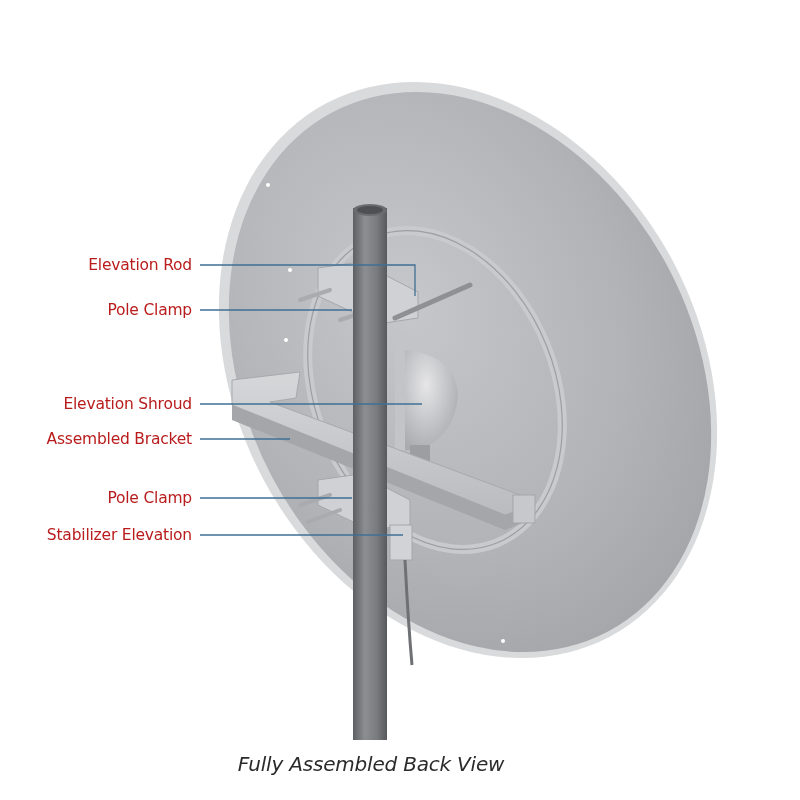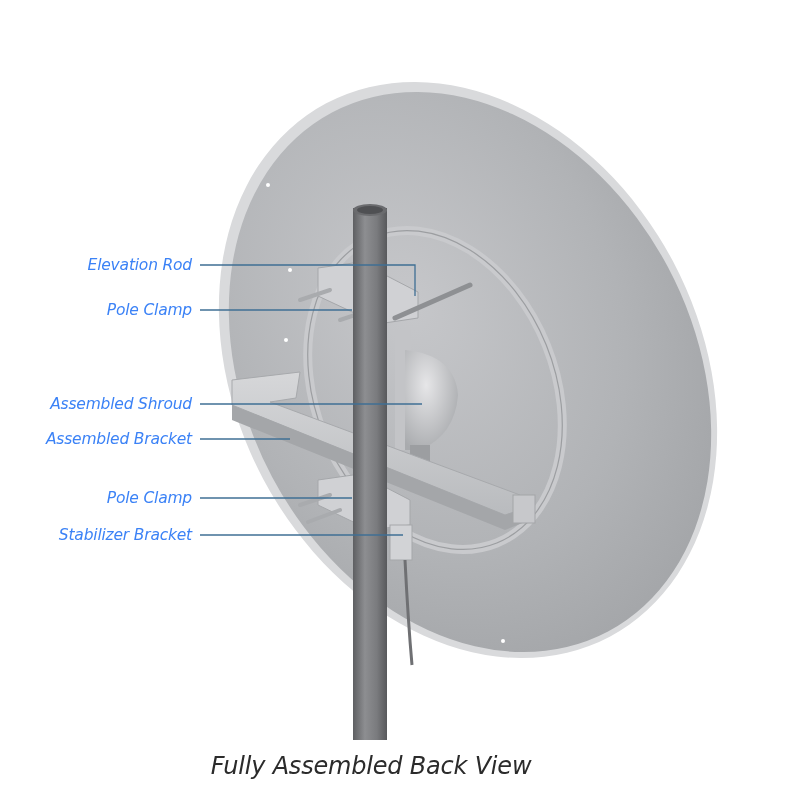--- a/index.html
+++ b/index.html
@@ -1,24 +1,24 @@
 <!DOCTYPE html>
 <html><head>
 <meta charset="utf-8">
 <style>
   html, body { margin:0; padding:0; background:#ffffff; }
   body { width:800px; height:800px; position:relative; overflow:hidden; font-family:"DejaVu Sans", sans-serif; }
   #art { position:absolute; left:0; top:0; width:800px; height:800px; }
   .callout-label {
-    position:absolute; font-style:italic; font-size:15.5px; color:#3b82f6;
+    position:absolute; font-size:15.5px; color:#b91c1c;
     text-align:right; white-space:nowrap; letter-spacing:-0.2px;
   }
   .caption {
     position:absolute; left:0; width:742px; top:752px; text-align:center;
-    font-style:italic; font-size:24px; color:#2b2b2b; letter-spacing:-0.2px;
+    font-style:italic; font-size:20px; color:#2b2b2b; letter-spacing:-0.2px;
   }
 </style>
 </head>
 <body>
 
 <svg id="art" viewBox="0 0 800 800" xmlns="http://www.w3.org/2000/svg">
   <defs>
     <radialGradient id="dishGrad" cx="0.45" cy="0.35" r="0.75">
       <stop offset="0" stop-color="#c6c7ca"></stop>
       <stop offset="0.6" stop-color="#b1b3b6"></stop>
@@ -106,18 +106,18 @@
     <line x1="200" y1="310" x2="352" y2="310"></line>
     <line x1="200" y1="404" x2="422" y2="404"></line>
     <line x1="200" y1="439" x2="290" y2="439"></line>
     <line x1="200" y1="498" x2="352" y2="498"></line>
     <line x1="200" y1="535" x2="403" y2="535"></line>
   </g>
 </svg>
 
 <div class="callout-label" style="right:608px; top:256px;">Elevation Rod</div>
 <div class="callout-label" style="right:608px; top:301px;">Pole Clamp</div>
-<div class="callout-label" style="right:608px; top:395px;">Assembled Shroud</div>
+<div class="callout-label" style="right:608px; top:395px;">Elevation Shroud</div>
 <div class="callout-label" style="right:608px; top:430px;">Assembled Bracket</div>
 <div class="callout-label" style="right:608px; top:489px;">Pole Clamp</div>
-<div class="callout-label" style="right:608px; top:526px;">Stabilizer Bracket</div>
+<div class="callout-label" style="right:608px; top:526px;">Stabilizer Elevation</div>
 
 <div class="caption">Fully Assembled Back View</div>
 
 </body></html>

